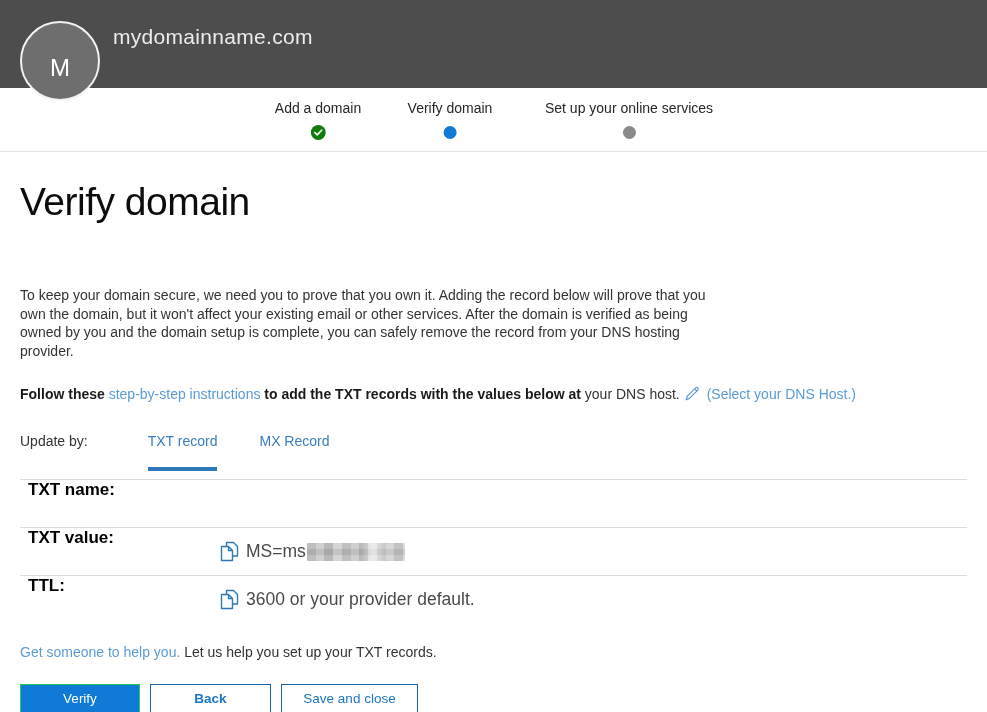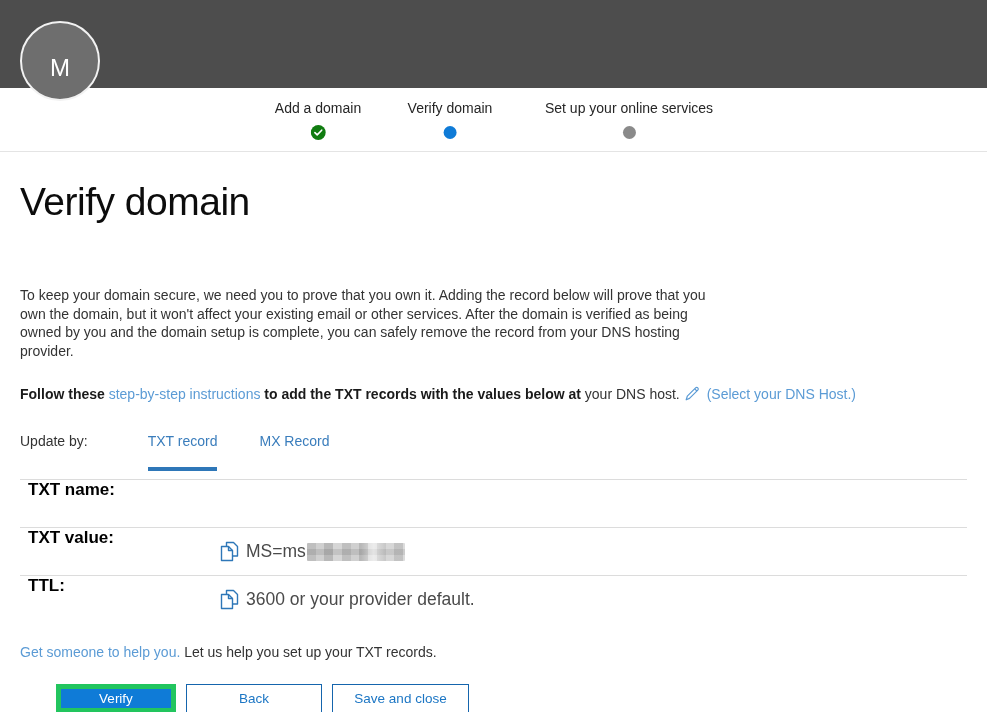--- a/index.html
+++ b/index.html
@@ -57,32 +57,33 @@
     background-image:
       linear-gradient(90deg, rgba(255,255,255,0) 55%, rgba(255,255,255,0.55) 68%, rgba(255,255,255,0.15) 80%),
       repeating-linear-gradient(0deg, rgba(0,0,0,0.06) 0 6px, rgba(0,0,0,0.14) 6px 12px),
       repeating-linear-gradient(90deg, #cbcbcb 0 9px, #dddddd 9px 17px, #c3c3c3 17px 26px, #e3e3e3 26px 35px); }
 
   
   .helpline { margin-top: 21px; font-size: 14px; color: #333; }
   .buttons { margin-top: 24px; display: flex; }
   .btn { height: 29px; font-size: 13.5px; display: flex; align-items: center; justify-content: center;
     cursor: pointer; font-family: "Liberation Sans", sans-serif; border-radius: 0; }
-  .btn-primary { width: 120px; background: #0f7bd7; color: #fff; border: 5px solid #22c55e; margin-left: 36px; }
+  .btn-primary { width: 120px; background: #0f7bd7; color: #fff; border: 1px solid #22c55e; }
   .btn-secondary { background: #fff; color: #1c76c4; border: 1px solid #1565ad; margin-left: 10px; }
-  .btn-back { width: 136px; }
+  .btn-back { width: 121px; font-weight: bold; }
   .btn-save { width: 137px; }
 </style>
 </head>
 <body>
 
 <div class="topbar">
   <div class="avatar">
     <span>M</span>
   </div>
+  <div class="topbar-title">mydomainname.com</div>
 </div>
 
 <div class="steps">
   <div class="step step-1">
     <div class="step-label">Add a domain</div>
     <div class="step-indicator">
       <svg width="15" height="15" viewBox="0 0 15 15">
         <circle cx="7.5" cy="7.5" r="7.5" fill="#107c10"></circle>
         <path d="M4.1 7.6 L6.4 9.9 L10.9 5.2" fill="none" stroke="#fff" stroke-width="1.6" stroke-linecap="round" stroke-linejoin="round"></path>
       </svg>

